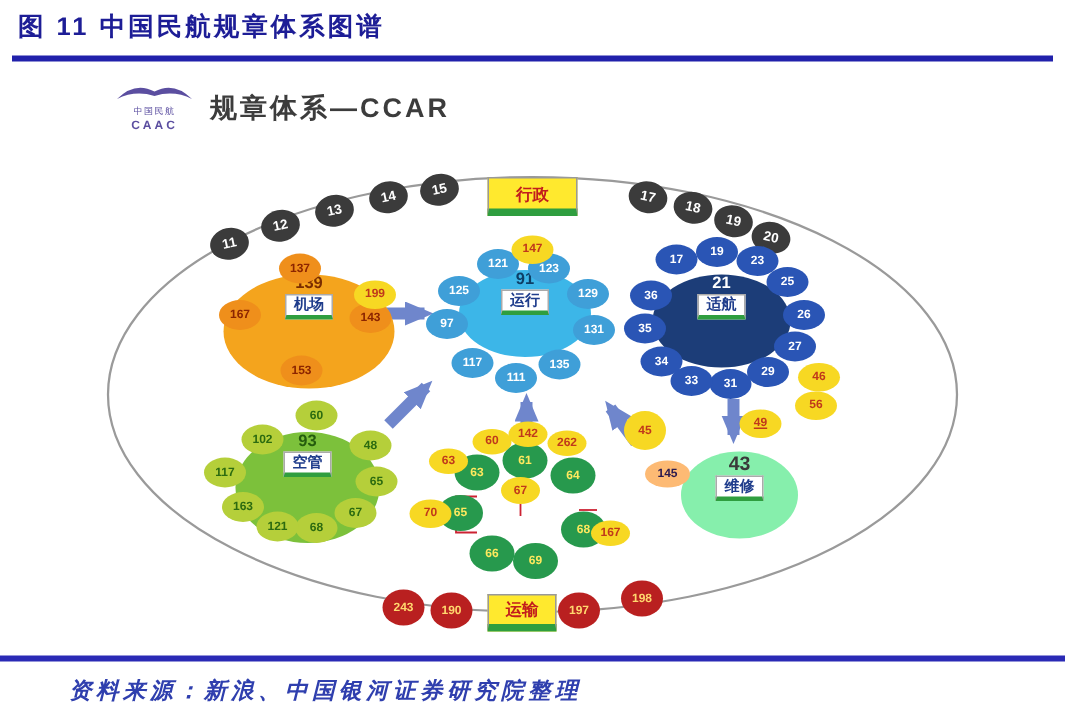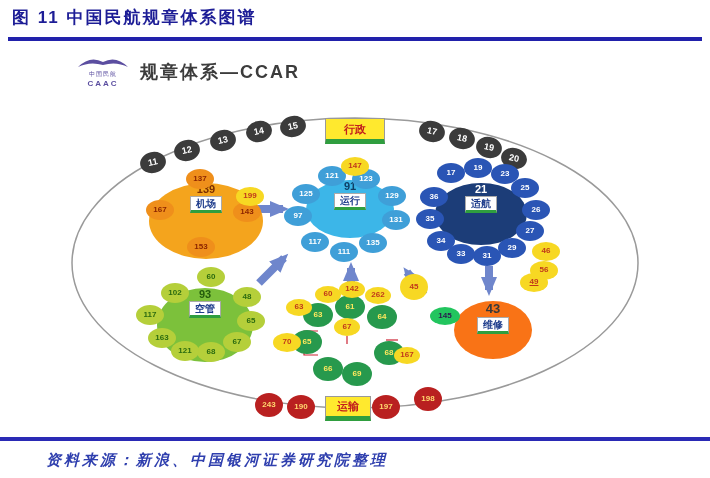--- a/index.html
+++ b/index.html
@@ -19,32 +19,32 @@
         border-radius:50%;font-weight:bold;line-height:1;}
   .dark{background:#3b3b3b;color:#fff;font-size:9px;transform:rotate(-12deg);}
   .dark.r{transform:rotate(12deg);}
   .red{background:#b92020;color:#ffd76e;font-size:8px;}
   .yellow{background:#f7d823;color:#c0391b;font-size:8px;}
   .sat-orange{background:#ef8f1b;color:#8c2500;font-size:8px;}
   .sat-blue{background:#3f9fd8;color:#fff;font-size:8px;}
   .sat-navy{background:#2a55b5;color:#fff;font-size:8px;}
   .sat-green{background:#b5cf3a;color:#2c6b10;font-size:8px;}
   .sat-dgreen{background:#27994d;color:#ffe95e;font-size:8px;}
-  .sat-purple{background:#22c55e;color:#2b1a4e;font-size:8px;}
+  .sat-purple{background:#fdba74;color:#2b1a4e;font-size:8px;}
   
   .big{position:absolute;border-radius:50%;display:flex;flex-direction:column;
        align-items:center;justify-content:flex-start;gap:1px;}
   .big .num{font-size:11px;font-weight:bold;}
   .lbl{background:#fff;border:1px solid #aaa;border-bottom:3px solid #2f9e3f;
        color:#1f3d8c;font-size:10px;font-weight:bold;padding:0 5px;line-height:13px;white-space:nowrap;}
   .c-airport{background:#f4a41d;} .c-airport .num{color:#7a2d00;}
   .c-operation{background:#3cb6e8;} .c-operation .num{color:#0e3f66;}
   .c-airworthiness{background:#1c3d78;} .c-airworthiness .num{color:#fff;}
   .c-atc{background:#7cc13b;} .c-atc .num{color:#245c0d;}
-  .c-maintenance{background:#f97316;} .c-maintenance .num{color:#3a3a3a;font-size:13px;}
+  .c-maintenance{background:#86efac;} .c-maintenance .num{color:#3a3a3a;font-size:13px;}
   .ring{position:absolute;border:2px solid #c22233;border-radius:50%;
         display:flex;align-items:flex-end;justify-content:center;}
   .ring .lbl{background:transparent;border:none;border-bottom:4px solid #2f9e3f;
              color:#1f3d8c;font-size:11px;margin-bottom:9px;}
   .band-box{position:absolute;background:#ffe92e;border:1px solid #999;
             border-bottom:5px solid #2f9e3f;color:#c21d1d;font-weight:bold;font-size:11px;
             display:flex;align-items:center;justify-content:center;z-index:5;}
   
   .footer-rule{left:0;top:437px;width:710px;height:4px;background:#2a2ab5;}
   .source{left:46px;top:451px;font-family:"Liberation Serif",serif;font-style:italic;
@@ -166,22 +166,22 @@
       <div class="node sat-dgreen" style="left: 313px; top: 357px; width: 30px; height: 24px; z-index: 3;">66</div>
       <div class="node sat-dgreen" style="left: 374px; top: 341px; width: 30px; height: 24px; z-index: 3;">68</div>
       <div class="node sat-dgreen" style="left: 342px; top: 362px; width: 30px; height: 24px; z-index: 3;">69</div>
       <div class="node yellow" style="left: 315px; top: 285.5px; width: 26px; height: 17px; z-index: 3;">60</div>
       <div class="node yellow" style="left: 339px; top: 280.5px; width: 26px; height: 17px; z-index: 3;">142</div>
       <div class="node yellow" style="left: 365px; top: 286.5px; width: 26px; height: 17px; z-index: 3;">262</div>
       <div class="node yellow" style="left: 286px; top: 298.5px; width: 26px; height: 17px; z-index: 3;">63</div>
       <div class="node yellow" style="left: 394px; top: 346.5px; width: 26px; height: 17px; z-index: 3;">167</div>
       <div class="node yellow" style="left: 236px; top: 186.5px; width: 28px; height: 19px; z-index: 3;">199</div>
       <div class="node yellow" style="left: 341px; top: 156.5px; width: 28px; height: 19px; z-index: 3;">147</div>
-      <div class="node yellow" style="left: 400px; top: 273.5px; width: 28px; height: 26px; z-index: 3;">45</div>
-      <div class="node yellow" style="left: 520px; top: 272.5px; width: 28px; height: 19px; z-index: 3; text-decoration: underline;">49</div>
+      <div class="node yellow" style="left: 416px; top: 273.5px; width: 28px; height: 26px; z-index: 3;">45</div>
+      <div class="node yellow" style="left: 493px; top: 272.5px; width: 28px; height: 19px; z-index: 3; text-decoration: underline;">49</div>
       <div class="node yellow" style="left: 532px; top: 241.5px; width: 28px; height: 19px; z-index: 3;">46</div>
       <div class="node yellow" style="left: 530px; top: 260.5px; width: 28px; height: 19px; z-index: 3;">56</div>
       <div class="node yellow" style="left: 273px; top: 332.5px; width: 28px; height: 19px; z-index: 3;">70</div>
       <div class="node sat-purple" style="left: 430px; top: 307px; width: 30px; height: 18px; z-index: 3;">145</div>
     </div>
 
   <div class="abs footer-rule"></div>
   <div class="abs source">资料来源：新浪、中国银河证券研究院整理</div>
 
 </div>

